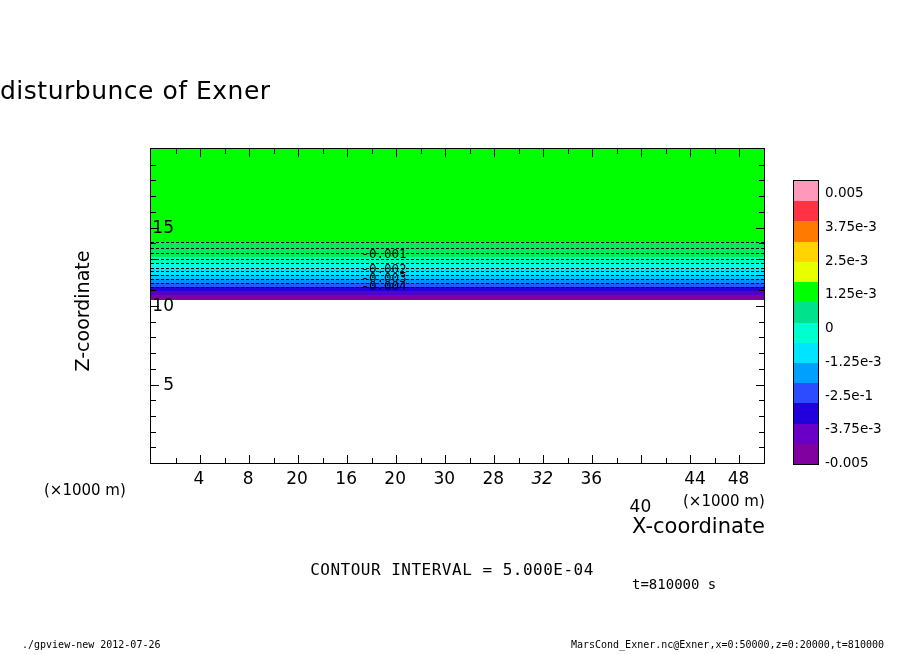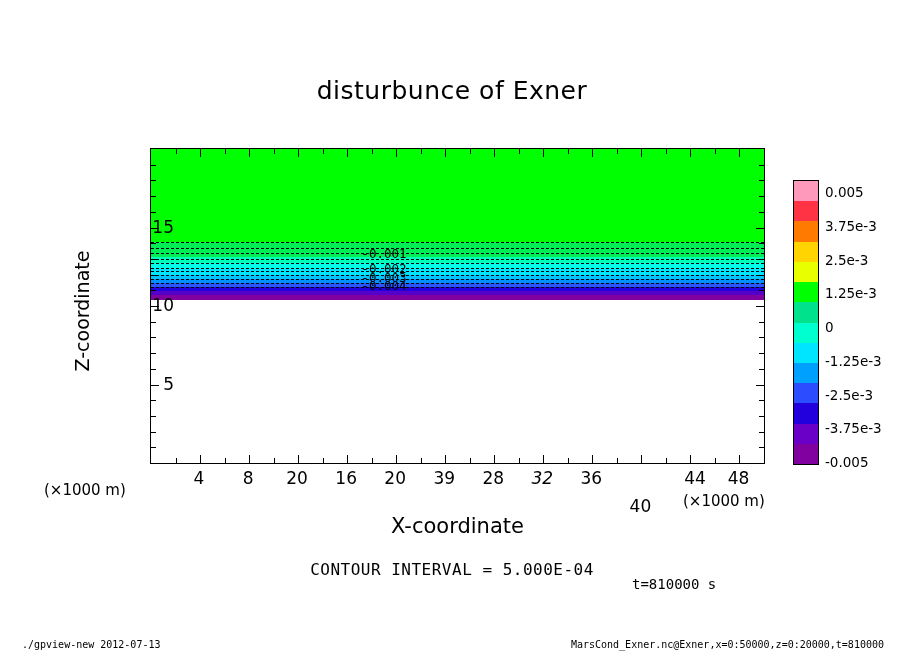--- a/index.html
+++ b/index.html
@@ -1,19 +1,19 @@
 <!DOCTYPE html>
 <html><head>
 <meta charset="utf-8">
 <style>
   html,body{margin:0;padding:0;background:#ffffff;}
   body{width:904px;height:654px;position:relative;font-family:"DejaVu Sans",sans-serif;color:#000;}
   .abs{position:absolute;}
   #title{
-    left:0;top:76px;width:904px;text-align:center;
+    left:0;top:76px;width:904px;
     font-size:25px;letter-spacing:0.5px;color:#000;
   }
   #plotbox{
     left:150px;top:148px;width:615px;height:316px;
     border:1.4px solid #000;box-sizing:border-box;background:#fff;
     overflow:hidden;
   }
   
   #field{
     position:absolute;left:0;top:0;width:100%;height:163px;
@@ -38,21 +38,21 @@
   }
   .ylab{
     position:absolute;left:142px;font-size:17px;text-align:right;
     transform:translateY(-50%);width:32px;
   }
   #ytitle{
     left:-18px;top:300px;width:200px;text-align:center;
     font-size:19px;transform:rotate(-90deg);
   }
   #xtitle{
-    left:150px;top:514px;width:615px;text-align:center;font-size:21px;
+    left:150px;top:514px;width:615px;text-align:right;font-size:21px;
   }
   #xunit-left{left:44px;top:481px;font-size:15px;}
   #xunit-right{left:683px;top:492px;font-size:15px;}
   #cbar{
     left:793px;top:180px;width:26px;height:285px;
     border:1.1px solid #000;box-sizing:border-box;overflow:hidden;
   }
   .cbseg{position:absolute;left:0;width:100%;}
   .cblab{position:absolute;left:825px;font-size:13.5px;transform:translateY(-50%);white-space:nowrap;}
   #contour-interval{
@@ -194,21 +194,21 @@
       <div class="tick ytickmark right" style="top: 15.7px; width: 5px;"></div>
     </div>
 </div>
 
 <div id="xticklabels">
     <div class="xlab abs" style="left: 199.04px;">4</div>
     <div class="xlab abs" style="left: 248.08px;">8</div>
     <div class="xlab abs" style="left: 297.12px;">20</div>
     <div class="xlab abs" style="left: 346.16px;">16</div>
     <div class="xlab abs" style="left: 395.2px;">20</div>
-    <div class="xlab abs" style="left: 444.24px;">39</div>
+    <div class="xlab abs" style="left: 444.24px;">30</div>
     <div class="xlab abs" style="left: 493.28px;">28</div>
     <div class="xlab abs" style="left: 542.32px; font-style: italic;">32</div>
     <div class="xlab abs" style="left: 591.36px;">36</div>
     <div class="xlab abs" style="left: 640.4px; margin-top: 28px;">40</div>
     <div class="xlab abs" style="left: 695px;">44</div>
     <div class="xlab abs" style="left: 738.48px;">48</div>
   </div>
 <div id="yticklabels">
     <div class="ylab abs" style="top: 383.5px;">5</div>
     <div class="ylab abs" style="top: 305px;">10</div>
@@ -236,21 +236,21 @@
     <div class="cbseg" style="top: 242.571px; height: 20.8143px; background: rgb(106, 0, 200);"></div>
     <div class="cbseg" style="top: 262.786px; height: 20.8143px; background: rgb(128, 0, 160);"></div>
   </div>
 <div id="cbarlabels">
     <div class="cblab abs" style="top: 192px;">0.005</div>
     <div class="cblab abs" style="top: 225.75px;">3.75e-3</div>
     <div class="cblab abs" style="top: 259.5px;">2.5e-3</div>
     <div class="cblab abs" style="top: 293.25px;">1.25e-3</div>
     <div class="cblab abs" style="top: 327px;">0</div>
     <div class="cblab abs" style="top: 360.75px;">-1.25e-3</div>
-    <div class="cblab abs" style="top: 394.5px;">-2.5e-3</div>
+    <div class="cblab abs" style="top: 394.5px;">-2.5e-1</div>
     <div class="cblab abs" style="top: 428.25px;">-3.75e-3</div>
     <div class="cblab abs" style="top: 462px;">-0.005</div>
   </div>
 
 <div class="abs" id="contour-interval">CONTOUR INTERVAL = 5.000E-04</div>
 <div class="abs" id="tstamp">t=810000 s</div>
-<div class="abs" id="footer-left">./gpview-new  2012-07-13</div>
+<div class="abs" id="footer-left">./gpview-new  2012-07-26</div>
 <div class="abs" id="footer-right">MarsCond_Exner.nc@Exner,x=0:50000,z=0:20000,t=810000</div>
 
 </body></html>

